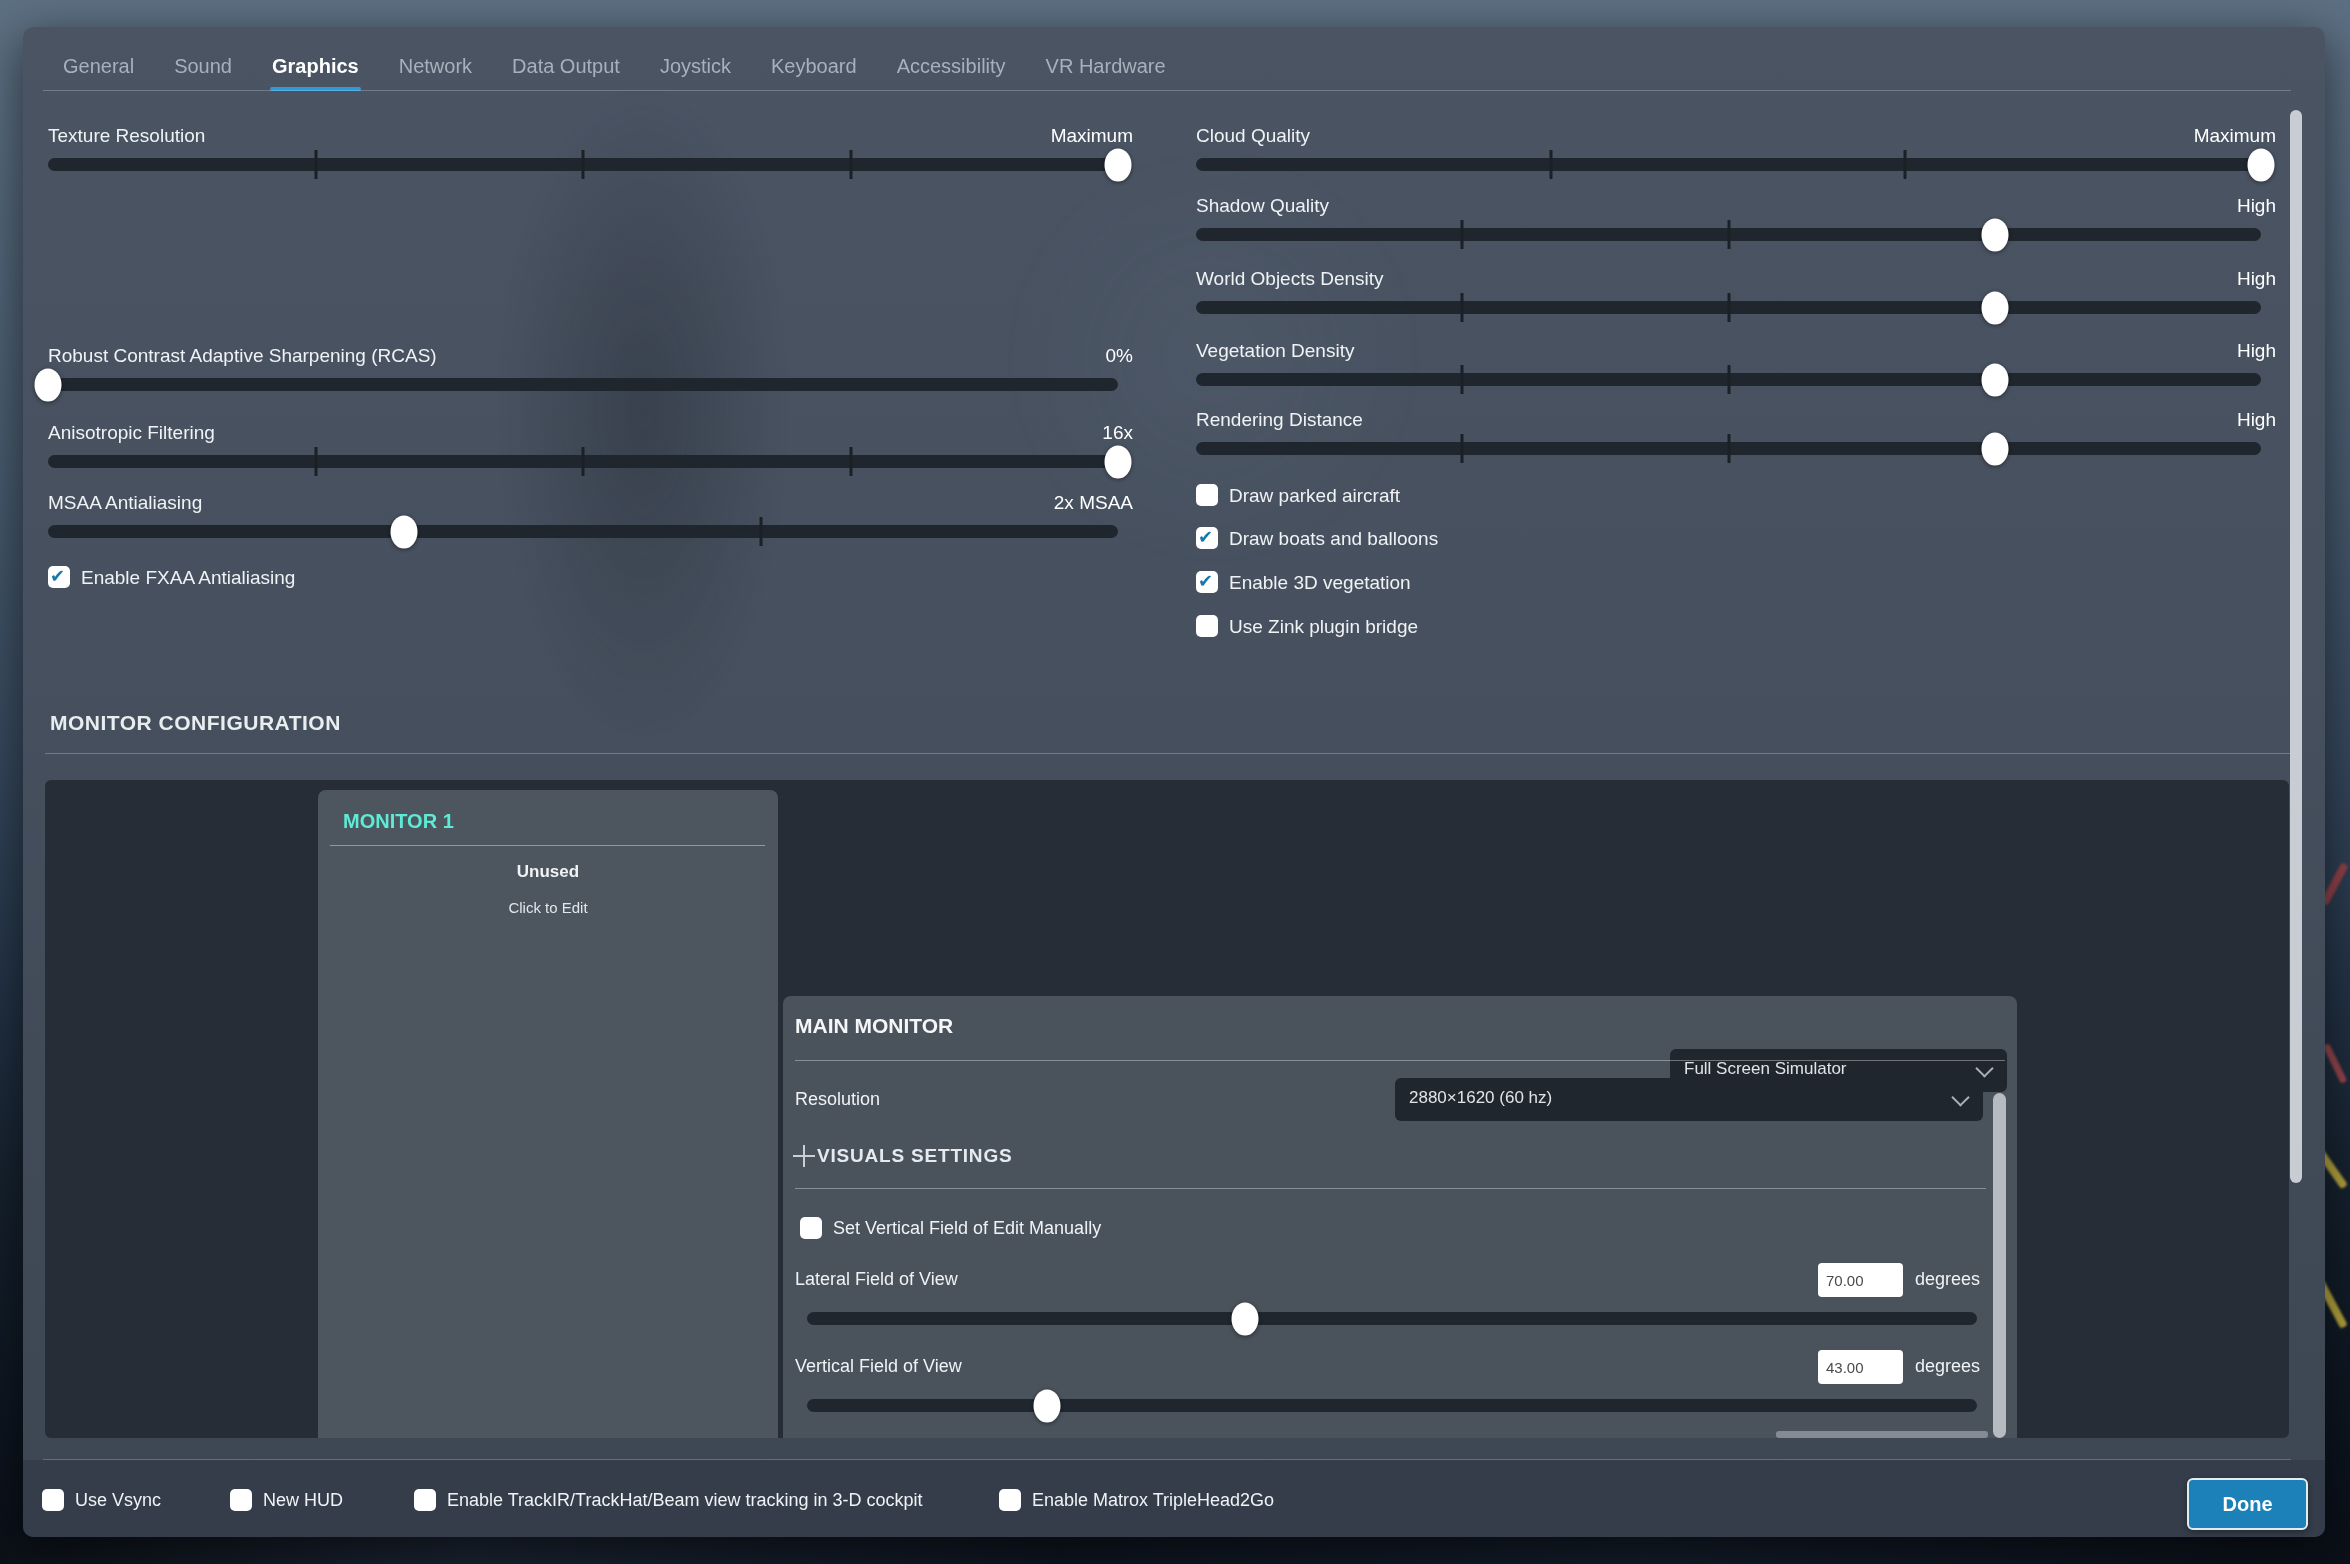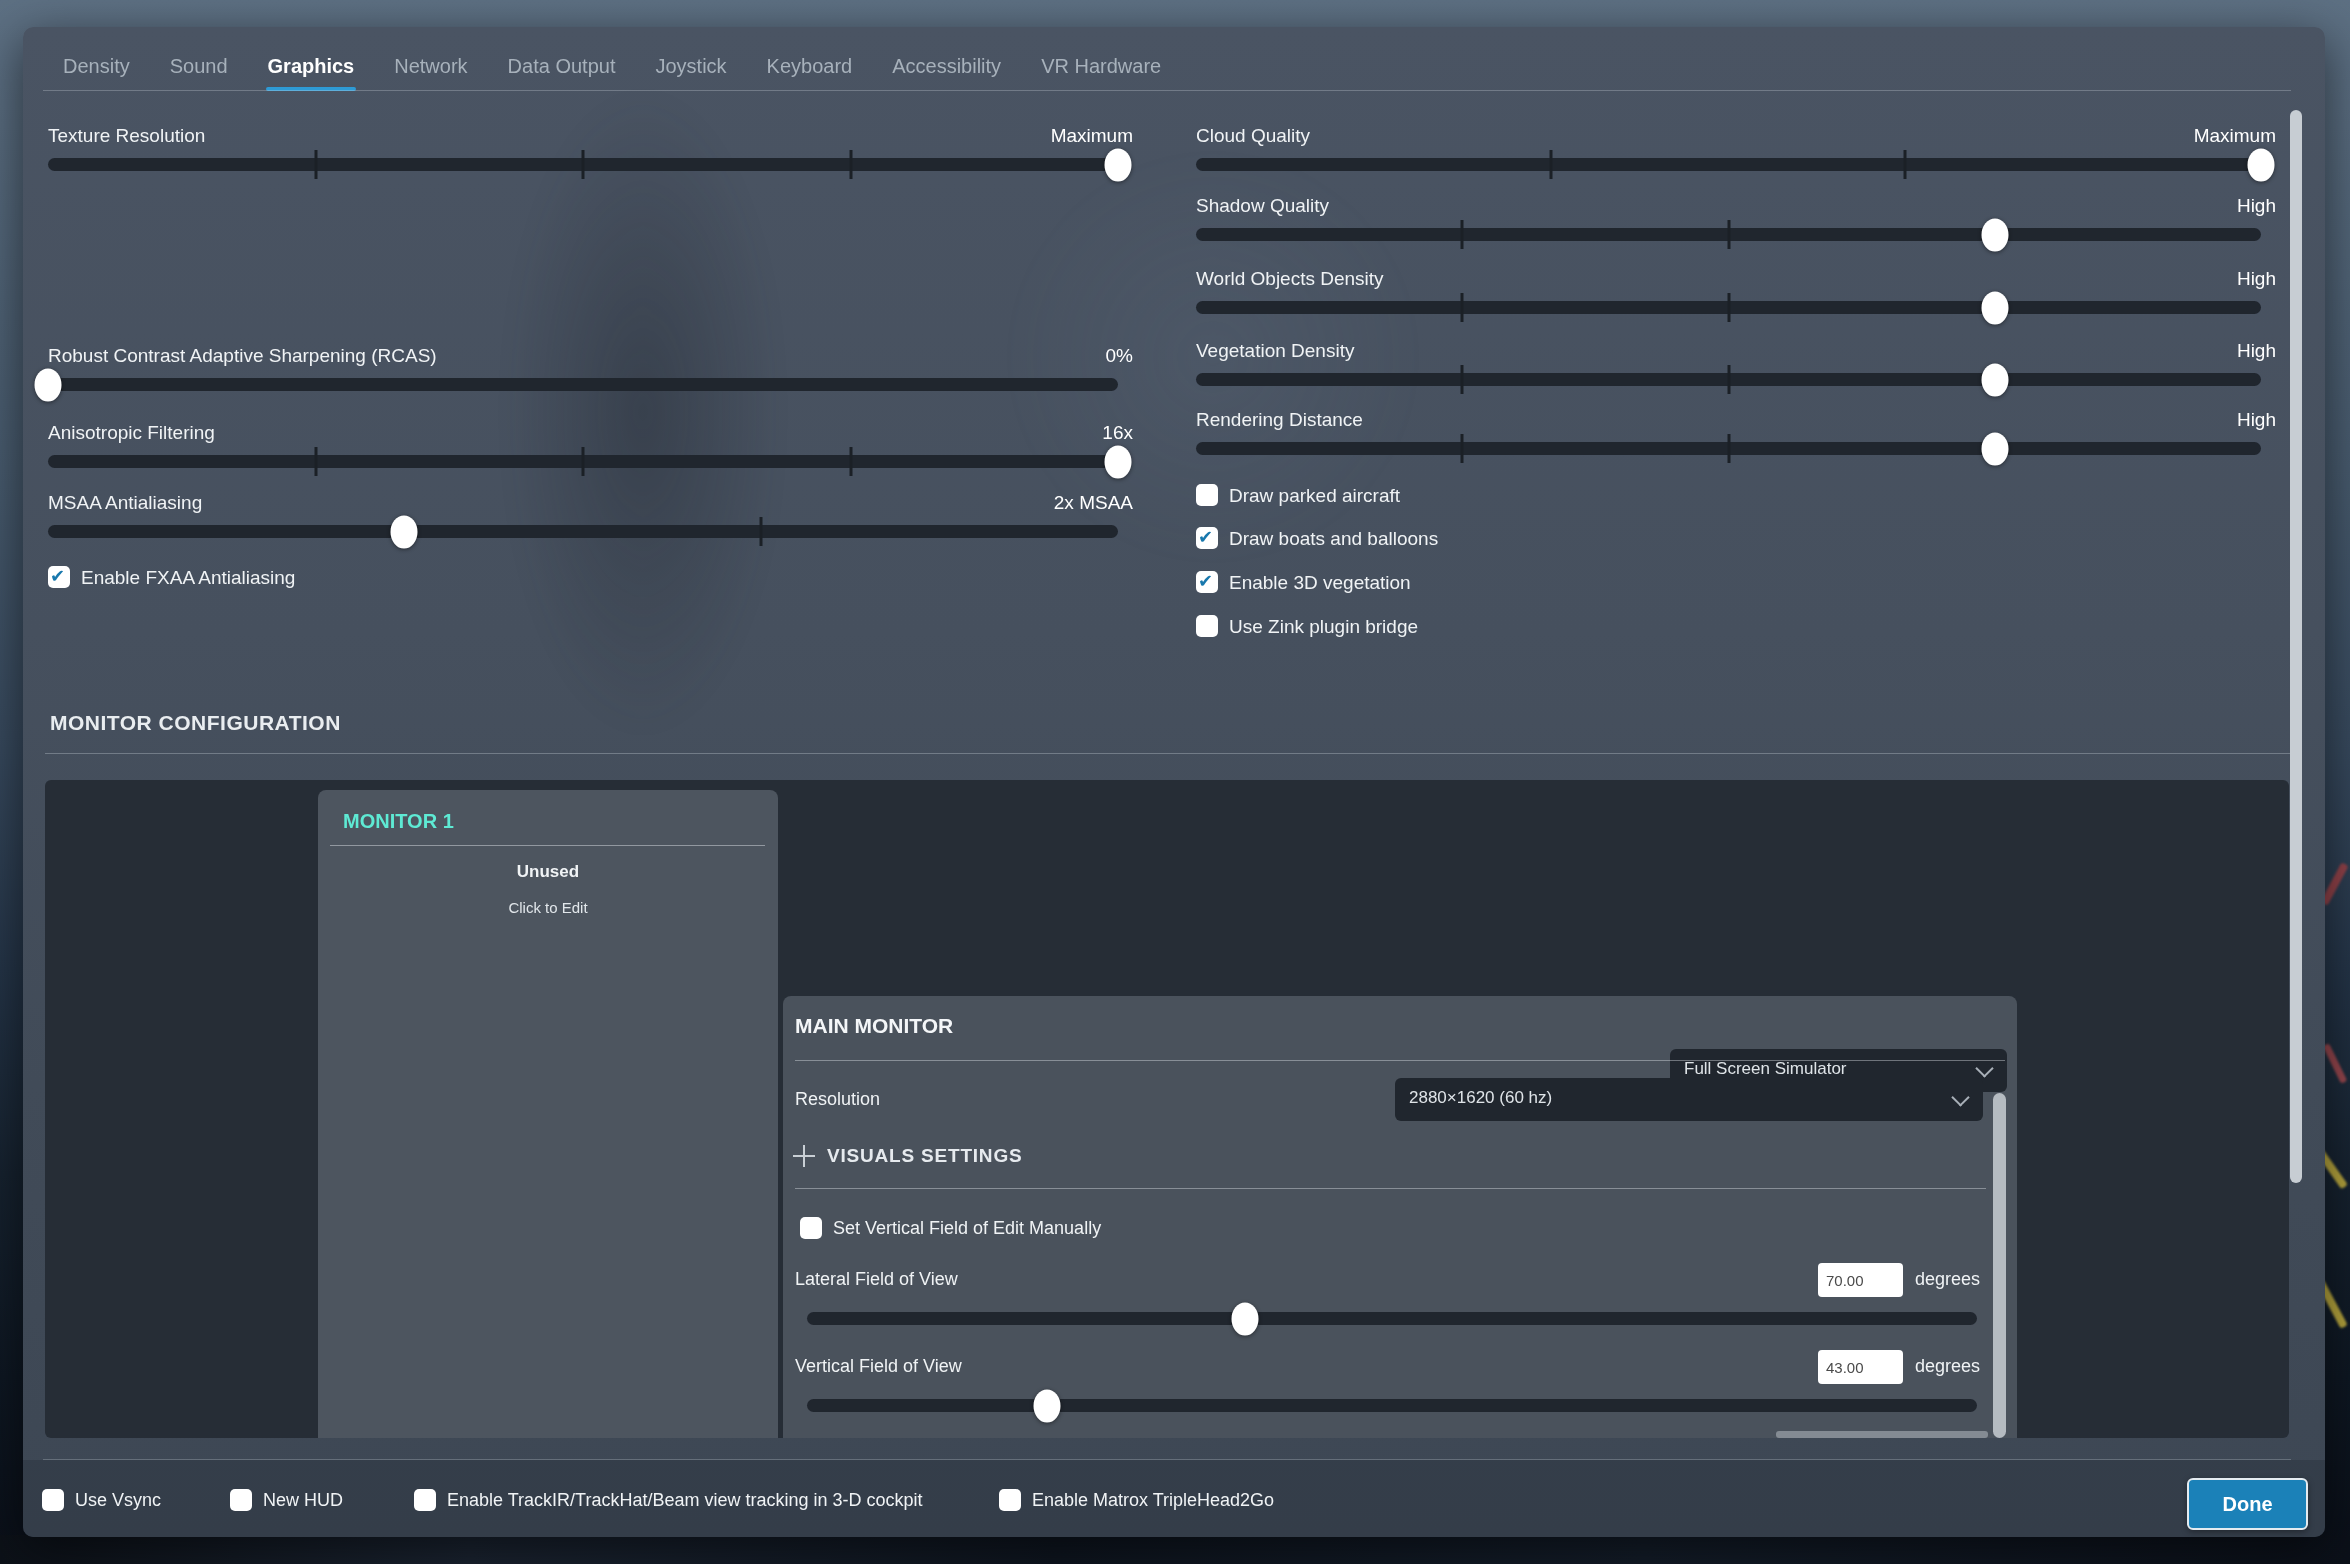--- a/index.html
+++ b/index.html
@@ -48,21 +48,21 @@
   .mon-sep{position:absolute;left:12px;right:13px;top:55px;height:1px;background:rgba(230,235,240,.45);}
   .mon-status{position:absolute;left:0;right:0;top:72px;text-align:center;font-size:17px;font-weight:600;color:#f0f3f5;}
   .mon-hint{position:absolute;left:0;right:0;top:109px;text-align:center;font-size:15px;color:#e2e7eb;}
   .main-panel{position:absolute;left:760px;top:969px;width:1234px;height:442px;background:#4a525c;border-radius:8px 8px 0 0;}
   .mm-title{position:absolute;left:772px;top:987px;font-size:21px;font-weight:700;color:#f4f6f8;}
   .drop{position:absolute;background:#20262e;border-radius:6px;height:43px;}
   .droptext{position:absolute;left:14px;top:10px;font-size:17px;color:#dfe4e8;white-space:nowrap;}
   .chev{position:absolute;right:16px;top:50%;width:11px;height:11px;
     border-right:2px solid #a8b0b8;border-bottom:2px solid #a8b0b8;transform:translateY(-70%) rotate(45deg);}
   .plbl{position:absolute;font-size:18px;color:#f0f3f5;}
-  .vis-head{position:absolute;left:770px;top:1118px;display:flex;align-items:flex-end;gap:12px;}
+  .vis-head{position:absolute;left:770px;top:1118px;display:flex;align-items:flex-end;gap:2px;}
   .plus{position:relative;width:22px;height:22px;}
   .plus::before{content:'';position:absolute;left:0;right:0;top:10px;height:2px;background:#c9cfd5;}
   .plus::after{content:'';position:absolute;top:0;bottom:0;left:10px;width:2px;background:#c9cfd5;}
   .vis-txt{font-size:19px;font-weight:600;letter-spacing:.8px;color:#e6eaee;}
   .numin{position:absolute;width:77px;height:34px;border:none;border-radius:4px;background:#ffffff;
     font-family:"Liberation Sans",sans-serif;font-size:15px;color:#4a4a4a;padding:0 0 0 8px;}
   .fov-track{position:absolute;left:784px;width:1170px;height:13px;border-radius:7px;background:#20262e;}
   
   .vscroll{position:absolute;border-radius:7px;background:var(--scrollbar,#c7cdd3);}
   .hscroll{position:absolute;border-radius:3px;background:#848b93;}
@@ -82,21 +82,21 @@
   <div class="streak" style="left:2306px;top:1300px;width:52px;height:8px;background:#b3a23c;transform:rotate(62deg);"></div>
   <div class="bottom-strip"></div>
 </div>
 
 <div class="win">
 
   <div class="smudge" style="left:480px;top:60px;width:280px;height:650px;background:radial-gradient(ellipse at center,rgba(22,27,35,.30),rgba(22,27,35,0) 70%);filter:blur(8px);"></div>
   <div class="smudge" style="left:980px;top:120px;width:420px;height:420px;background:radial-gradient(ellipse at center,rgba(120,140,160,.10),rgba(120,140,160,0) 70%);filter:blur(8px);"></div>
 
   <div class="tabs">
-    <div class="tab">Density</div>
+    <div class="tab">General</div>
     <div class="tab">Sound</div>
     <div class="tab active">Graphics</div>
     <div class="tab">Network</div>
     <div class="tab">Data Output</div>
     <div class="tab">Joystick</div>
     <div class="tab">Keyboard</div>
     <div class="tab">Accessibility</div>
     <div class="tab">VR Hardware</div>
   </div>
   <div class="sep" style="left:20px;top:63px;width:2248px;"></div>

